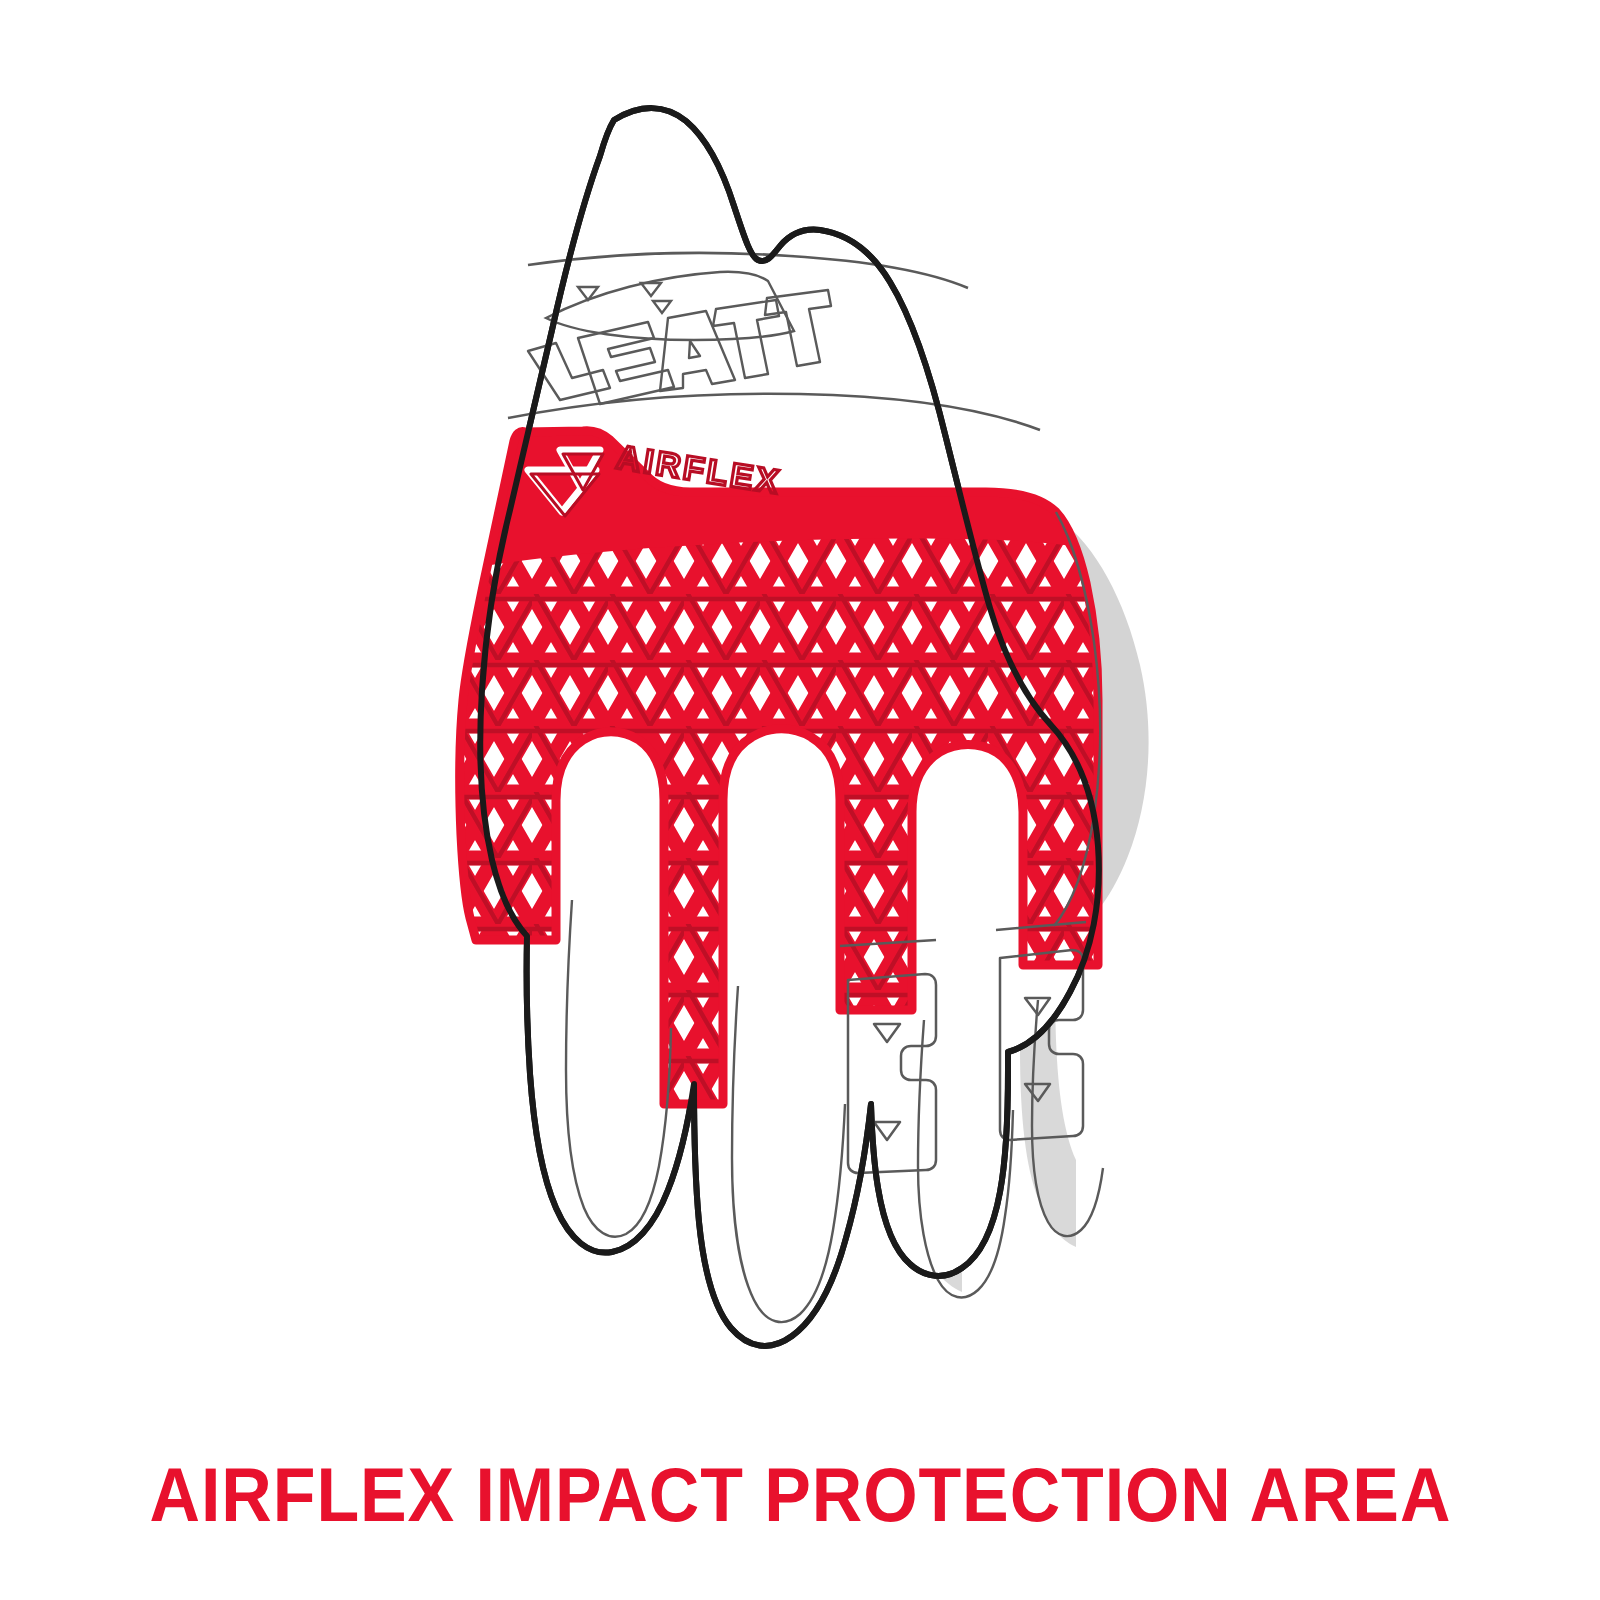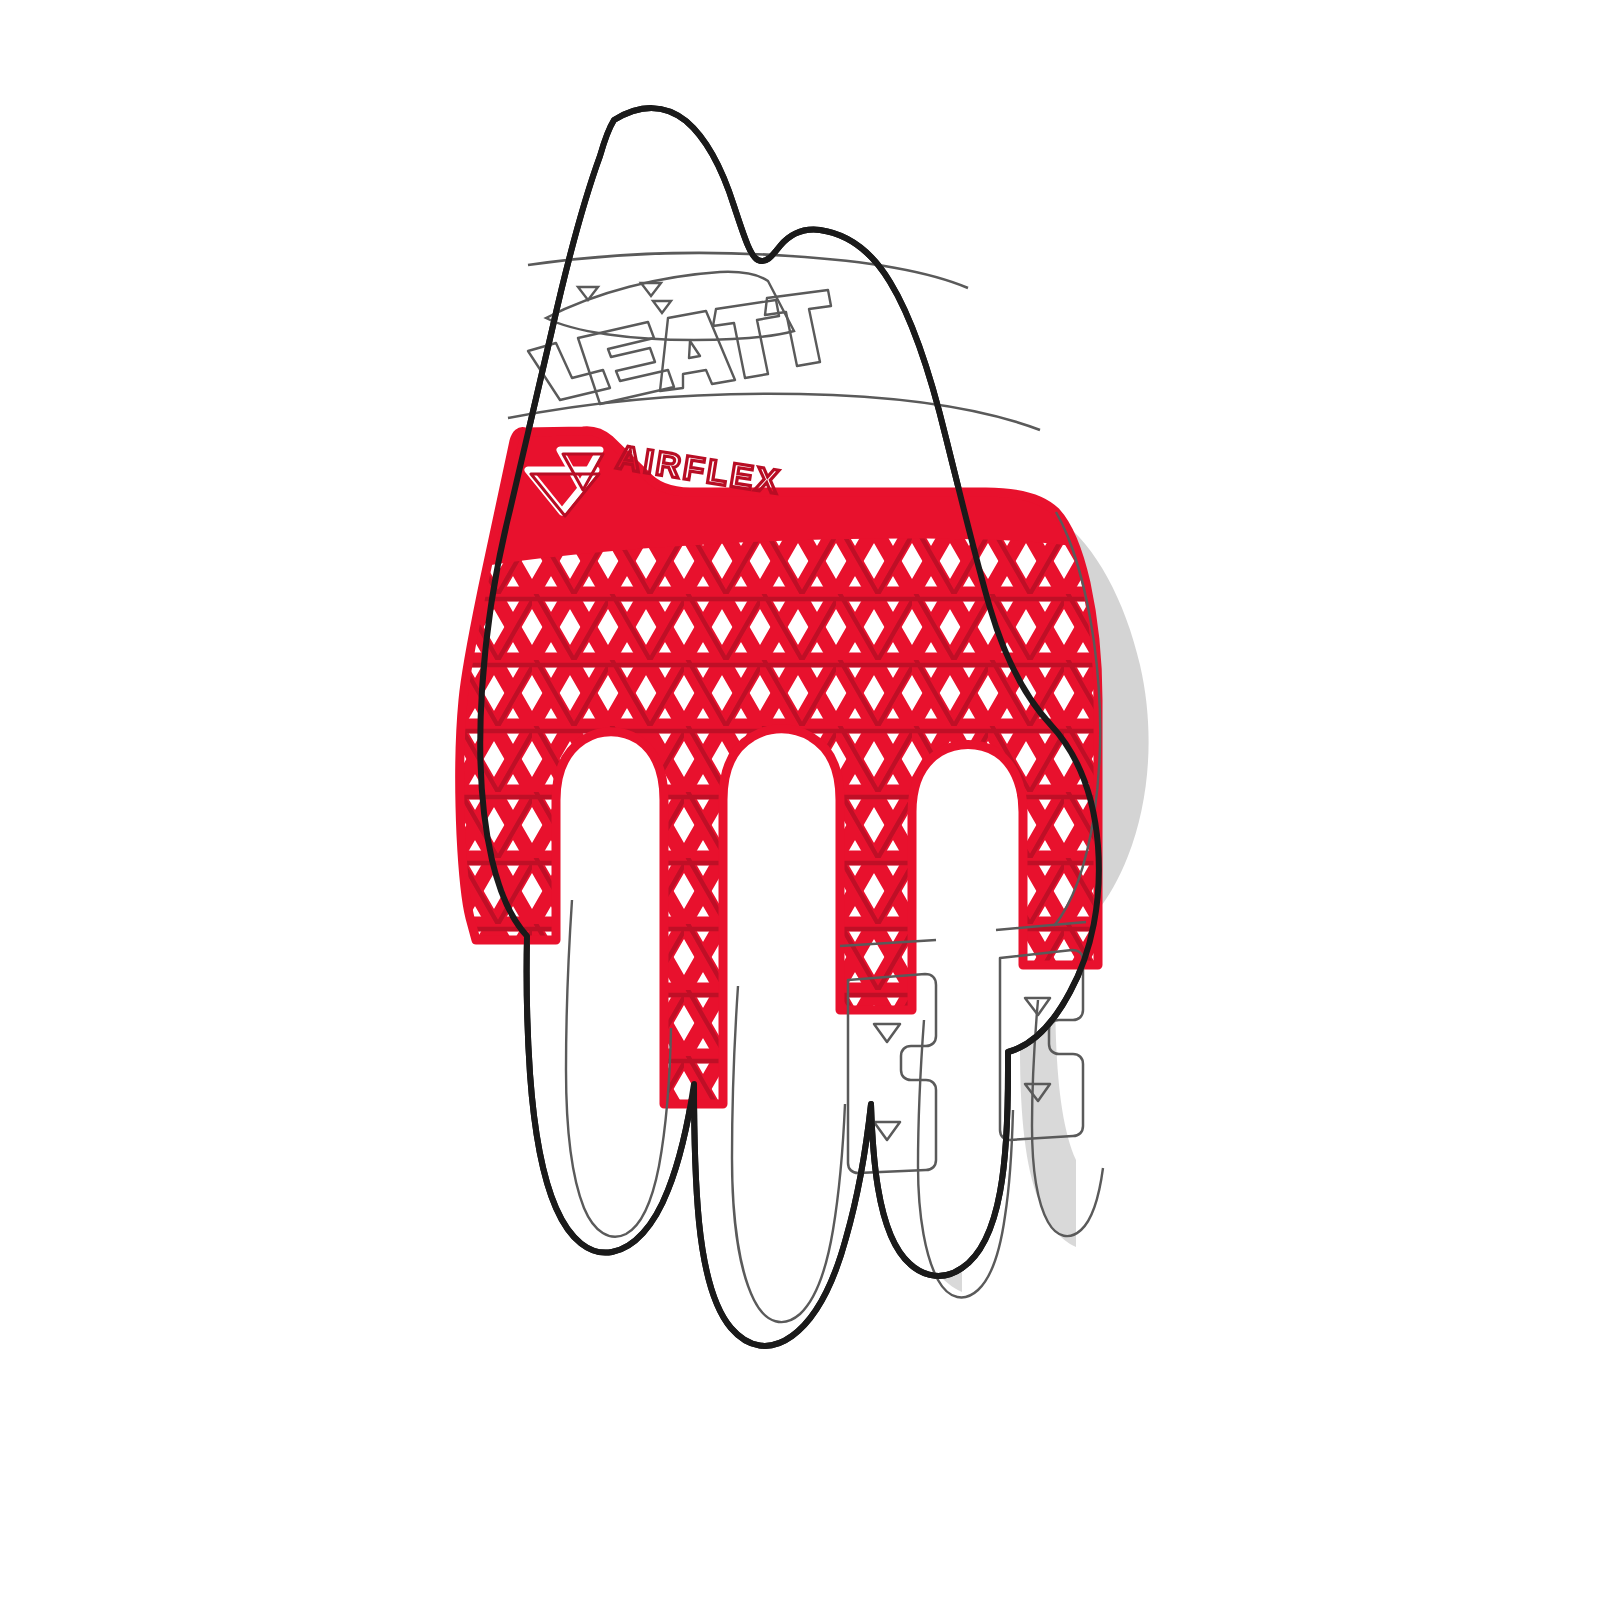--- a/index.html
+++ b/index.html
@@ -421,14 +421,17 @@
                  C 481,812 478,752 482,690
                  C 486,628 496,566 510,510
                  L 552,330
                  C 566,268 584,200 600,156
                  C 604,142 609,128 614,120 Z" fill="none" stroke="#1a1a1a" stroke-width="6" stroke-linejoin="round"></path>
       </g>
 
     </svg>
   </div>
 
+  <div id="caption-wrap">
+    <div id="caption" style="color: rgb(232, 17, 45);">AIRFLEX IMPACT PROTECTION AREA</div>
+  </div>
 
 </div>
 
 </body></html>

